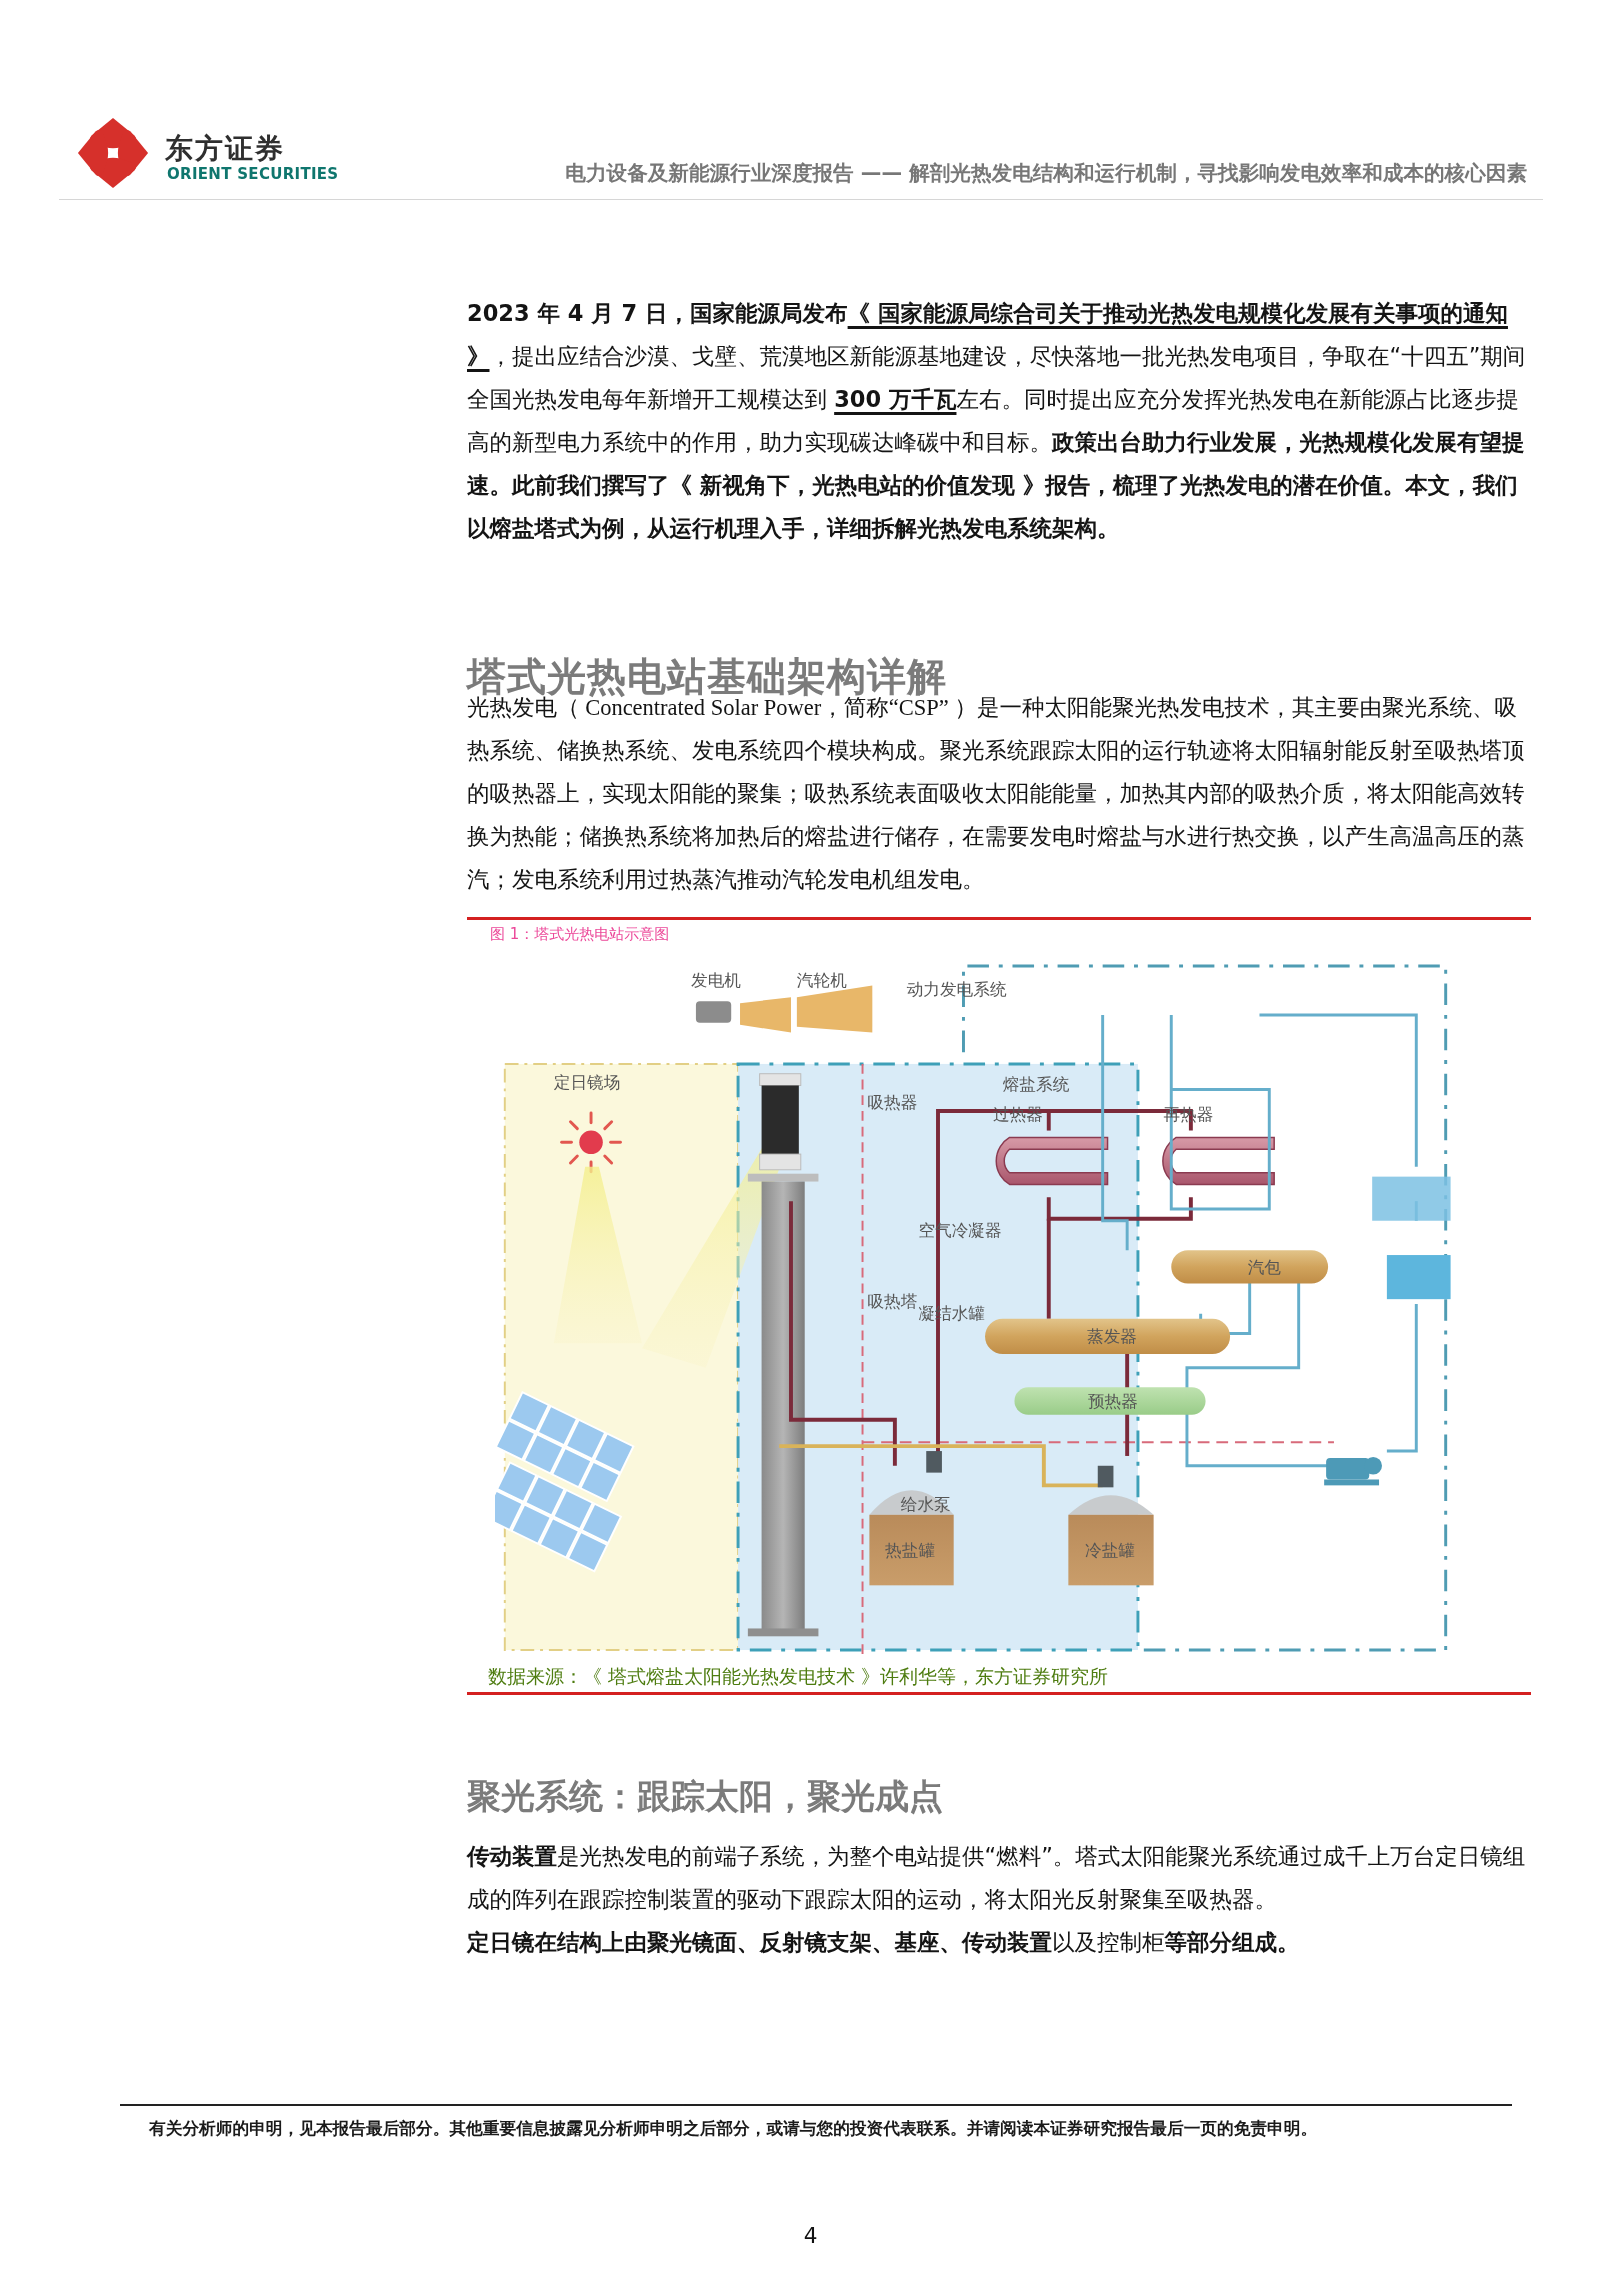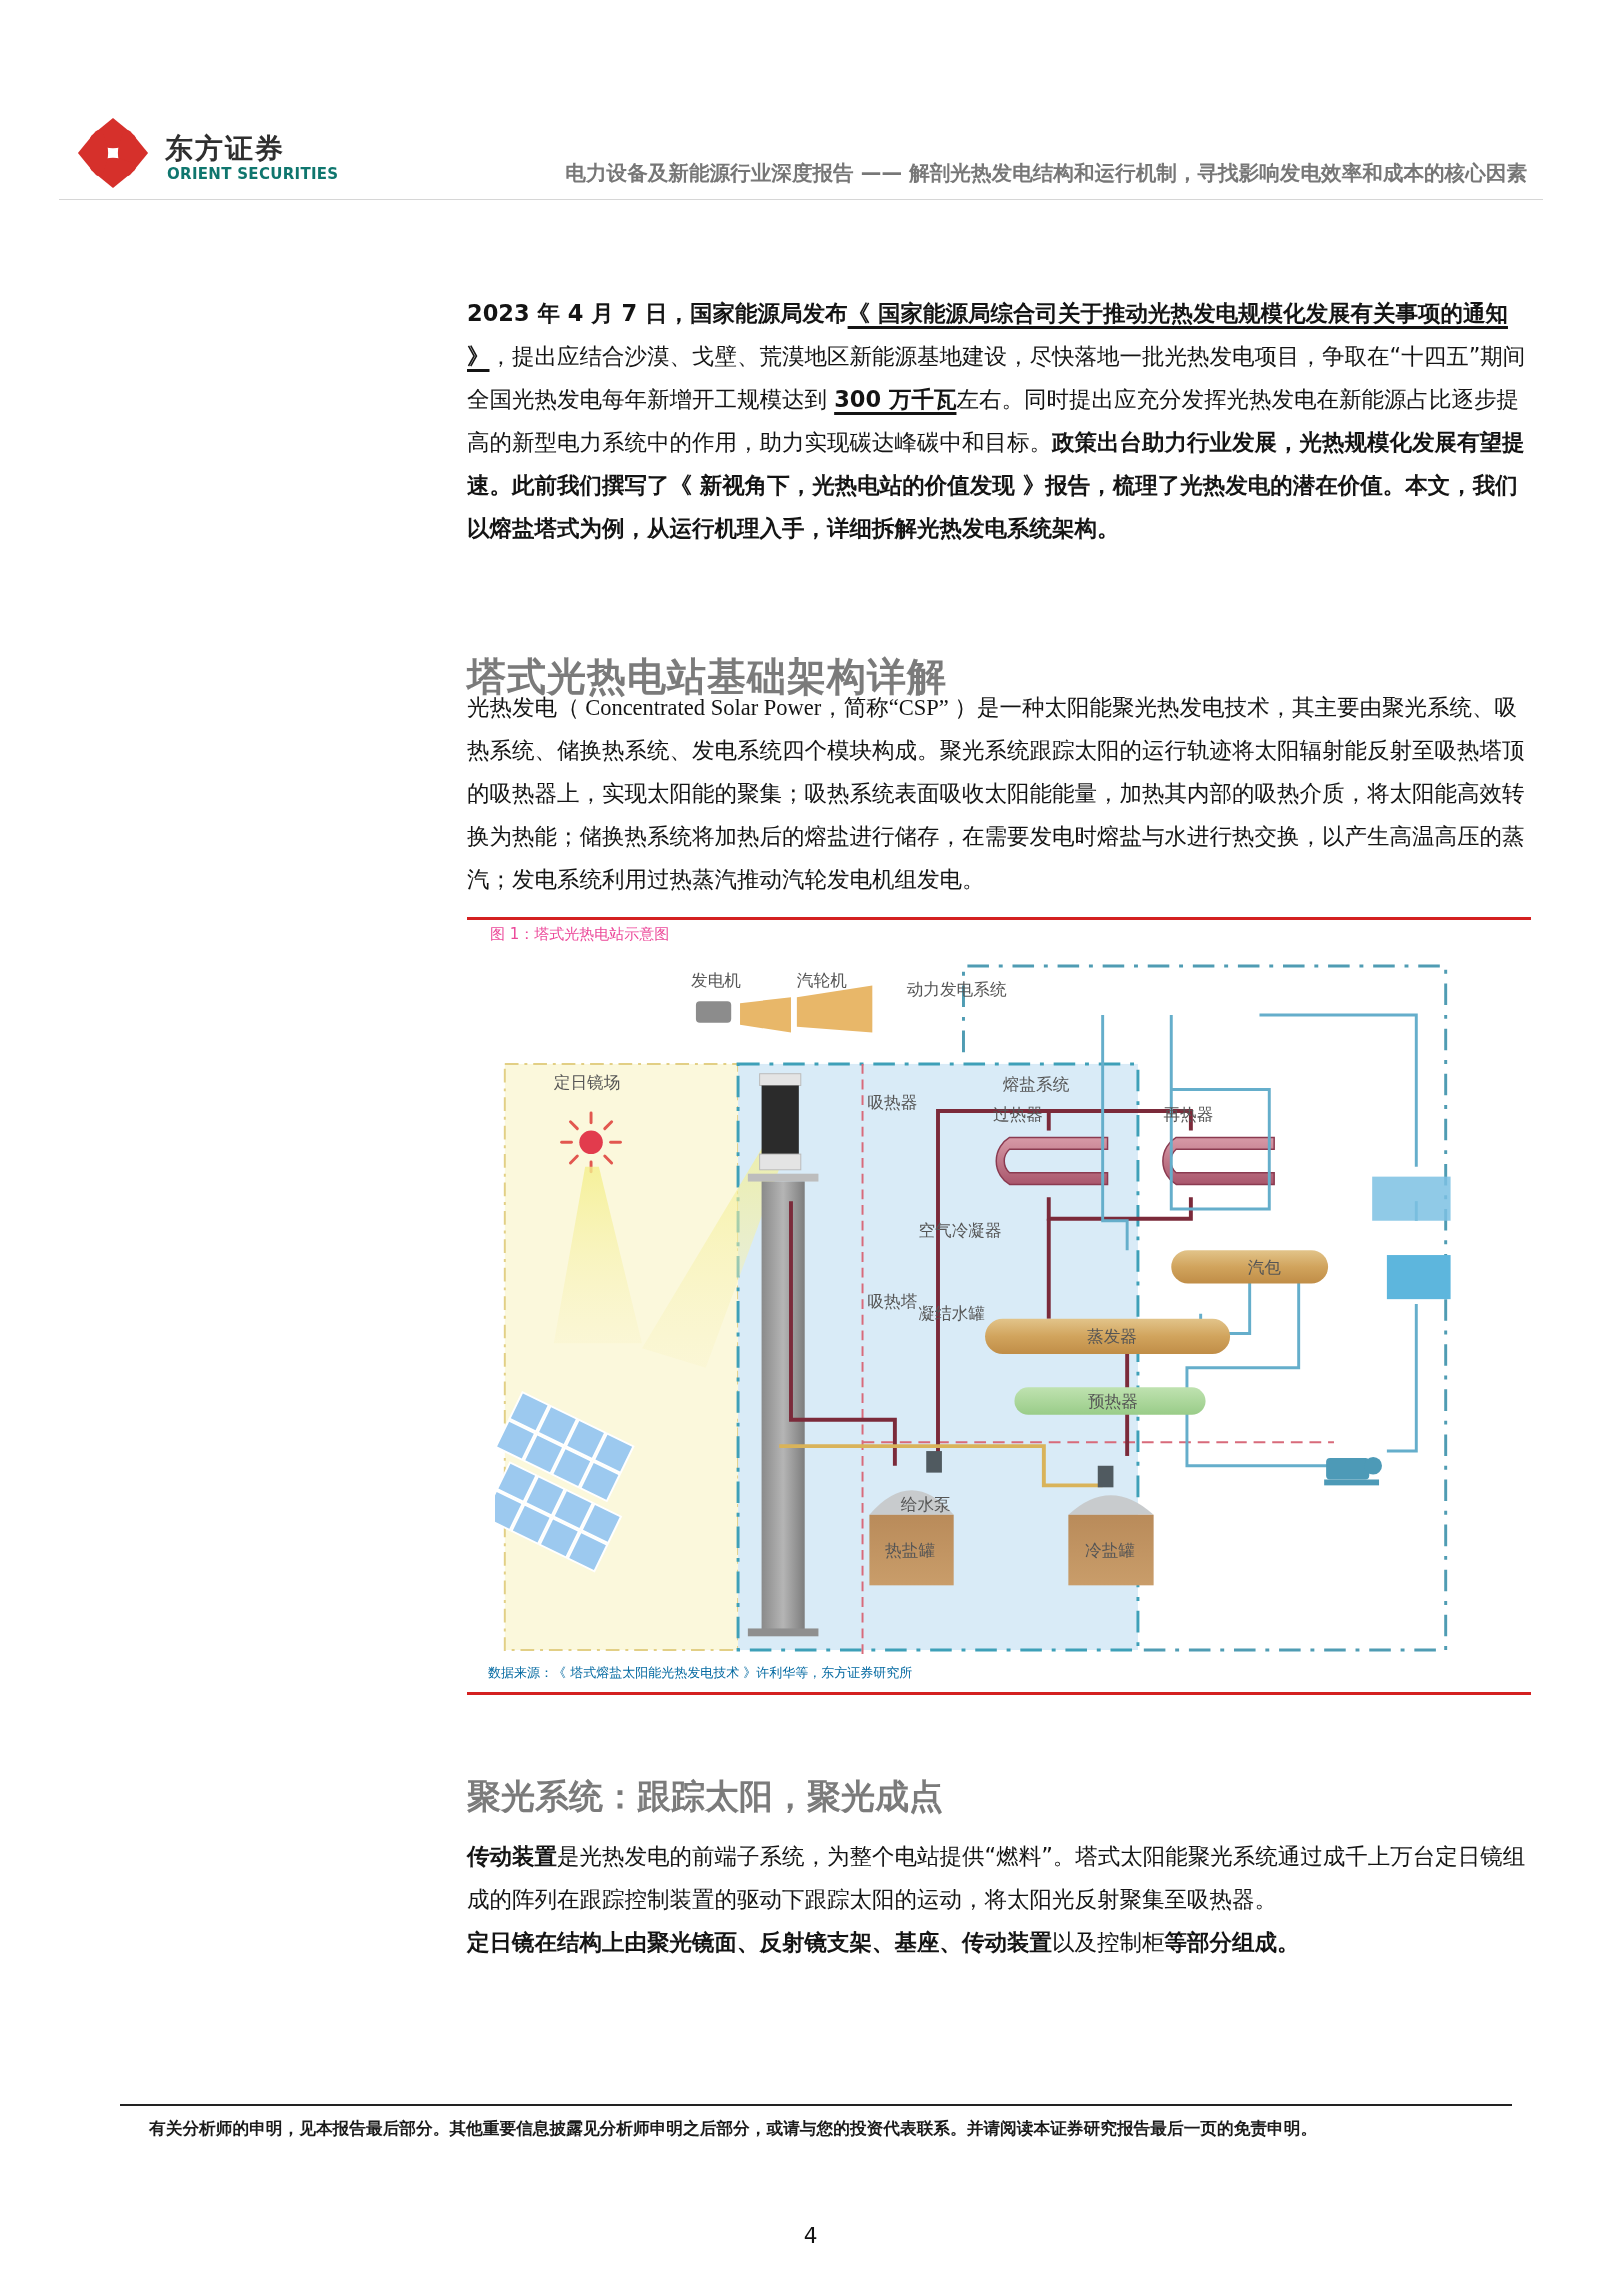--- a/index.html
+++ b/index.html
@@ -20,21 +20,21 @@
   .content { position: absolute; left: 467px; width: 1059px; }
   .p { font-size: 22.5px; line-height: 43px; margin: 0; color: #141414; }
   .p b { font-weight: bold; }
   .u { text-decoration: underline; text-decoration-thickness: 2.9px; text-underline-offset: 4.9px; }
   .h1 { font-size: 39px; font-weight: bold; color: #7b7b7b; margin: 0; line-height: 59px; letter-spacing: 1px; }
   .h2 { font-size: 34px; font-weight: bold; color: #7b7b7b; margin: 0; line-height: 53px; }
 
   
   .fig-top { position: absolute; left: 467px; width: 1064px; top: 917px; height: 2.9px; background: #d42020; }
   .fig-title { position: absolute; left: 490px; top: 925px; font-size: 15px; font-weight: normal; color: #ec4899; }
-  .fig-src { position: absolute; left: 488px; top: 1664px; font-size: 13px; color: #0369a1; }
+  .fig-src { position: absolute; left: 488px; top: 1664px; font-size: 19px; color: #4d7c0f; }
   .fig-bottom { position: absolute; left: 467px; width: 1064px; top: 1692px; height: 2.9px; background: #d42020; }
   .diagram { position: absolute; left: 495px; top: 956px; width: 1034px; height: 701px; }
   .diagram text { font-family: "DejaVu Serif", "Liberation Serif", serif; font-size: 17px; fill: #555; }
 
   
   .footer-line { position: absolute; left: 120px; width: 1392px; top: 2104px; height: 2px; background: #222; }
   .footer-text { position: absolute; left: 149px; top: 2117px; font-size: 16.7px; font-weight: bold; color: #1a1a1a; white-space: nowrap; }
   .page-num { position: absolute; left: 0; width: 1621px; text-align: center; top: 2223px; font-size: 21.6px; color: #111; }
 </style>
 </head>

